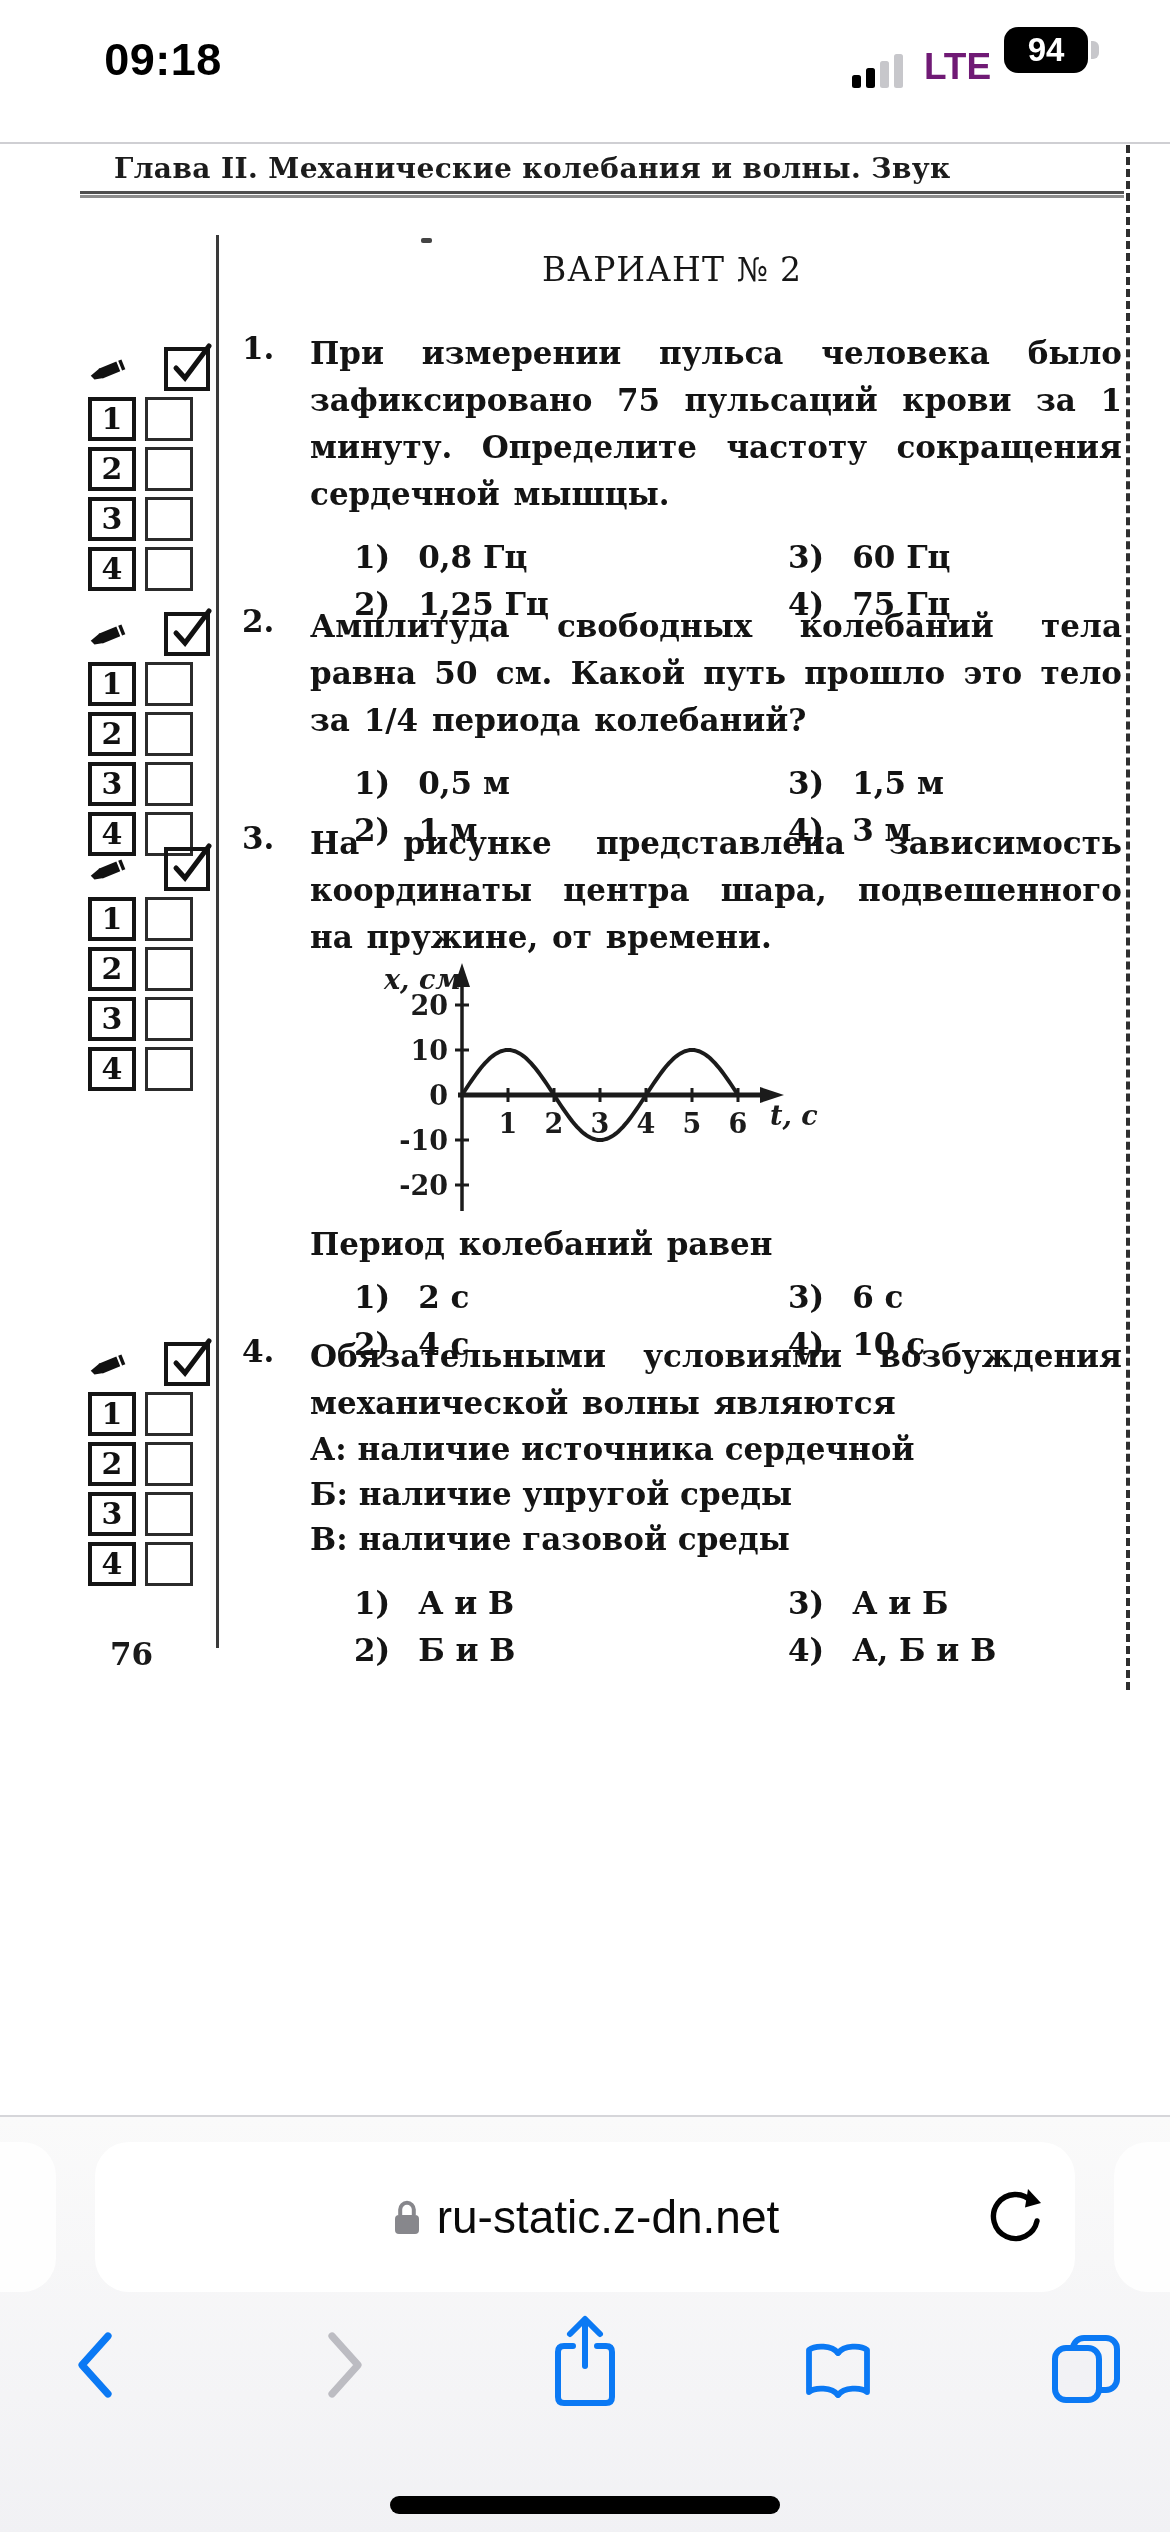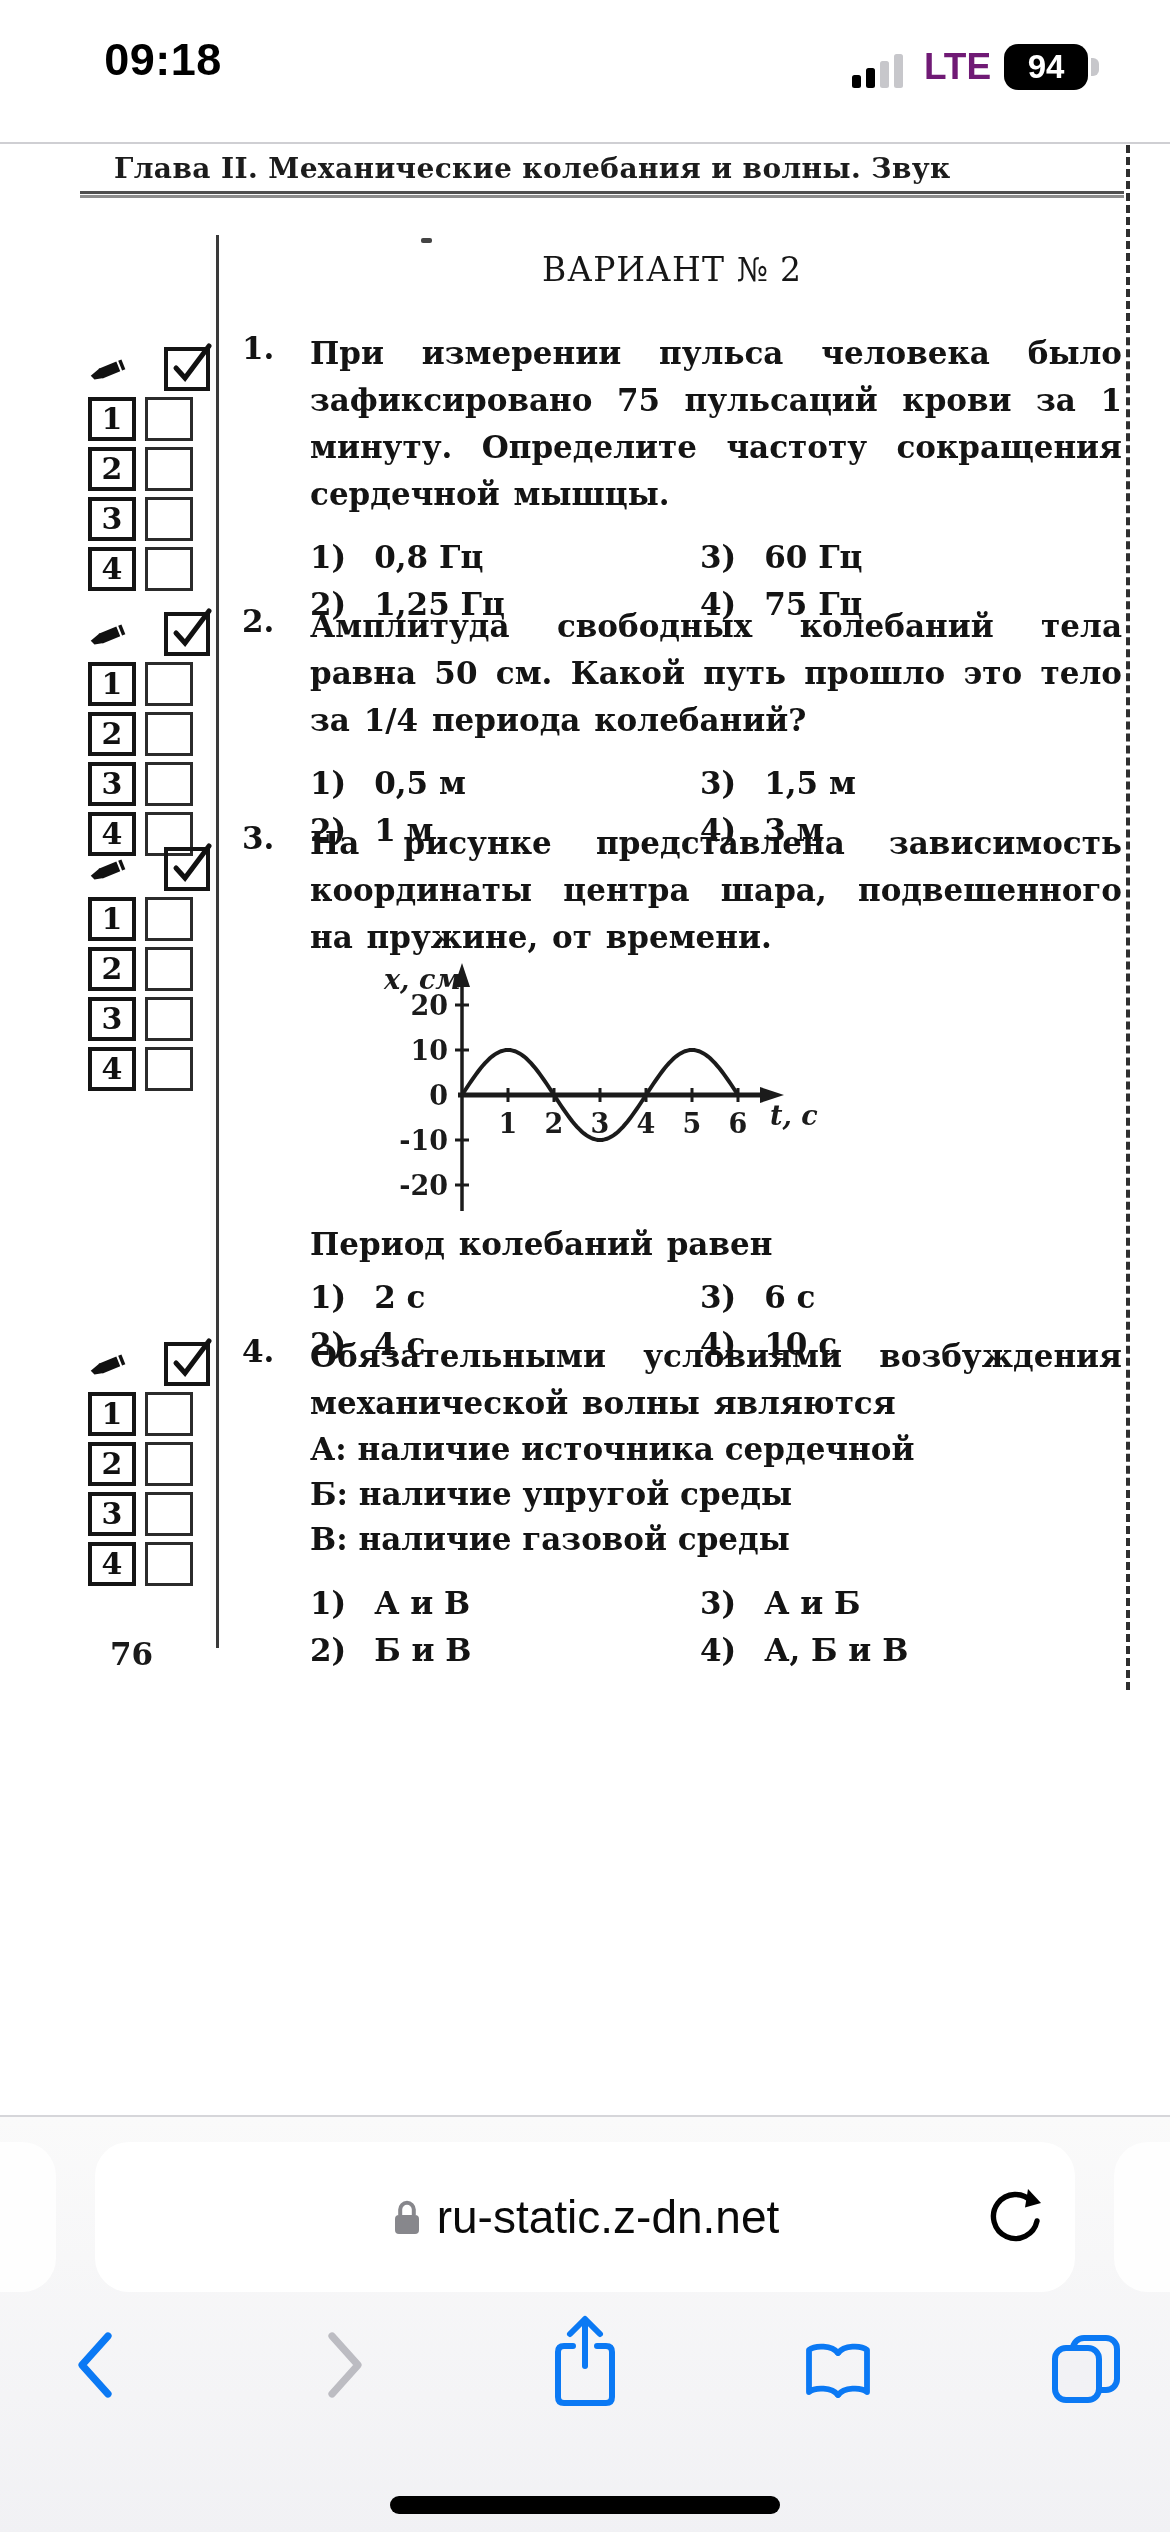--- a/index.html
+++ b/index.html
@@ -14,21 +14,21 @@
     left:78px;top:34px;width:170px;text-align:center;
     font-family:"Liberation Sans",sans-serif;font-weight:700;font-size:45px;color:#000;
     letter-spacing:0.5px;
   }
   .signal-bars{left:852px;top:52px;width:54px;height:36px;}
   .signal-bars i{position:absolute;bottom:0;width:9px;border-radius:2.5px;display:block;}
   .lte-label{
     left:924px;top:46px;font-family:"Liberation Sans",sans-serif;
     font-weight:700;font-size:37px;color:#701a75;
   }
-  .battery{left:1004px;top:44px;width:100px;height:46px;}
+  .battery{left:1004px;top:27px;width:100px;height:46px;}
   .battery-body{
     position:absolute;left:0;top:0;width:84px;height:46px;border-radius:14px;background:#000;
     color:#fff;font-family:"Liberation Sans",sans-serif;font-weight:700;font-size:33px;
     display:flex;align-items:center;justify-content:center;
   }
   .battery-tip{
     position:absolute;left:87px;top:14px;width:8px;height:18px;
     background:#c7c7cb;border-radius:0 6px 6px 0;
   }
 
@@ -69,21 +69,21 @@
   
   .question{left:240px;width:884px;color:#141414;}
   .q-num{position:absolute;left:2px;top:0;font-size:31px;font-weight:700;}
   .q-text{
     margin-left:70px;width:812px;font-size:31px;font-weight:700;
     line-height:47px;text-align:justify;text-align-last:left;word-spacing:3px;
   }
   .q-statements{margin-left:70px;font-size:31px;font-weight:700;line-height:45px;}
   .answers{margin-left:70px;margin-top:16px;}
   .answer-row{display:flex;line-height:47px;}
-  .answer{font-size:31px;font-weight:700;}
+  .answer{font-size:31px;font-weight:700;margin-left:44px;}
   .answer.col1{width:390px;}
   .a-text{margin-left:28px;}
   .figure-svg{display:block;margin-left:130px;margin-top:0;}
   .fig-label{font-style:italic;font-weight:700;font-size:27px;fill:#1b1b1b;font-family:"DejaVu Serif",serif;}
   .fig-tick{font-weight:700;font-size:27px;fill:#1b1b1b;font-family:"DejaVu Serif",serif;}
 
   
   .chrome{
     left:0;top:2115px;width:1170px;height:417px;
     background:linear-gradient(#fafafa,#f1f1f4);border-top:2px solid #d6d6da;

